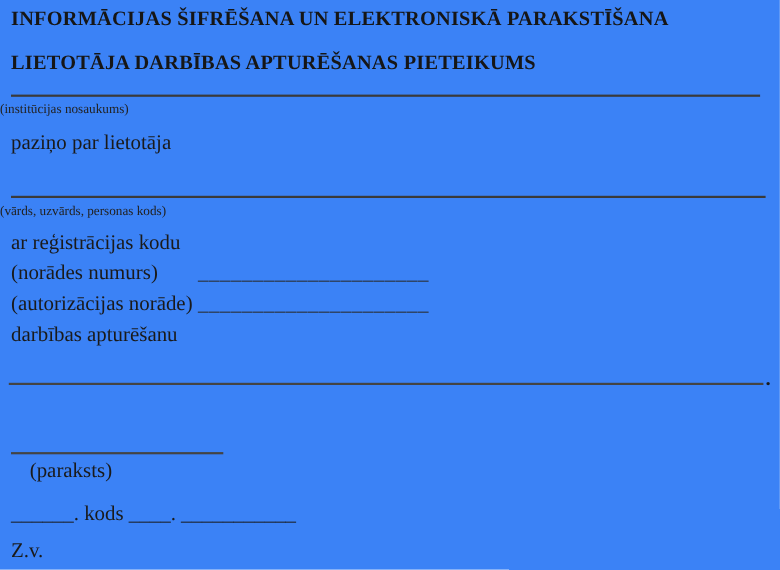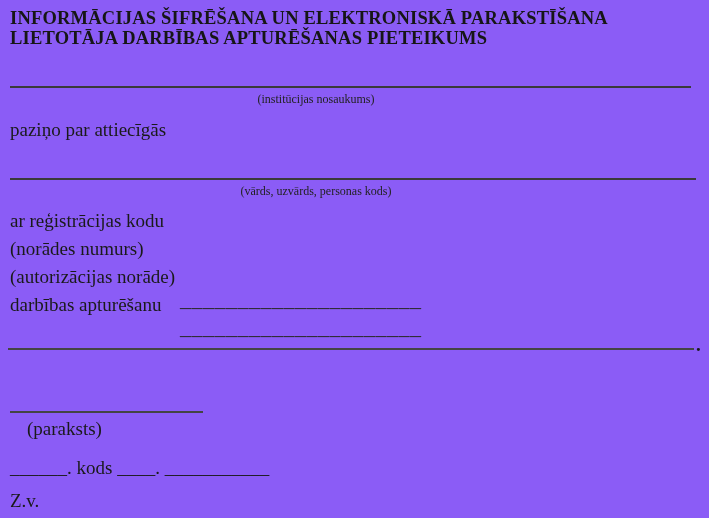--- a/index.html
+++ b/index.html
@@ -4,78 +4,76 @@
 <style>
   html, body {
     margin: 0;
     padding: 0;
     background: #ffffff;
   }
   .page {
     position: relative;
     width: 709px;
     height: 518px;
-    background: #8b5cf6;
+    background: #3b82f6;
     font-family: "Liberation Serif", "DejaVu Serif", serif;
     color: #1c1c1c;
     overflow: hidden;
   }
   .abs { position: absolute; }
   .title {
     font-weight: bold;
     font-size: 18.5px;
     letter-spacing: 0.2px;
     white-space: nowrap;
     color: #161616;
   }
   .body-text {
     font-size: 19px;
     white-space: nowrap;
     color: #1a1a1a;
   }
   .caption {
     font-size: 12px;
     width: 632px;
-    text-align: center;
     color: #222;
     white-space: nowrap;
   }
   .hr {
     height: 0;
     border-top: 2px solid #3a3a3a;
   }
   .hr-thin {
     height: 0;
     border-top: 2px solid #444;
   }
   .fill-underscores {
-    font-size: 22px;
+    font-size: 19px;
     white-space: nowrap;
     letter-spacing: 0.5px;
     color: #2a2a2a;
-    margin-top: 48px;
   }
   .period {
     font-size: 19px;
     font-weight: bold;
     color: #1a1a1a;
   }
 </style>
 </head>
 <body>
 
 <div class="page">
 
   <div class="abs title" style="left:10px; top:8px;">INFORMĀCIJAS ŠIFRĒŠANA UN ELEKTRONISKĀ PARAKSTĪŠANA</div>
-  <div class="abs title" style="left:10px; top:28px;">LIETOTĀJA DARBĪBAS APTURĒŠANAS PIETEIKUMS</div>
+  <div class="abs title" style="left:10px; top:48px;">LIETOTĀJA DARBĪBAS APTURĒŠANAS PIETEIKUMS</div>
 
   <div class="abs hr" style="left:10px; top:86px; width:681px;"></div>
   <div class="abs caption" style="left:0px; top:92px;">(institūcijas nosaukums)</div>
 
-  <div class="abs body-text" style="left:10px; top:119px;">paziņo par attiecīgās</div>
+  <div class="abs body-text" style="left:10px; top:119px;">paziņo par lietotāja</div>
 
   <div class="abs hr" style="left:10px; top:178px; width:686px;"></div>
   <div class="abs caption" style="left:0px; top:184px;">(vārds, uzvārds, personas kods)</div>
 
   <div class="abs body-text" style="left:10px; top:238px;">(norādes numurs)</div>
 
   <div class="abs body-text" style="left:10px; top:210px;">ar reģistrācijas kodu</div>
   <div class="abs fill-underscores" style="left:180px; top:238px;">_____________________</div>
 
   <div class="abs body-text" style="left:10px; top:266px;">(autorizācijas norāde)</div>

